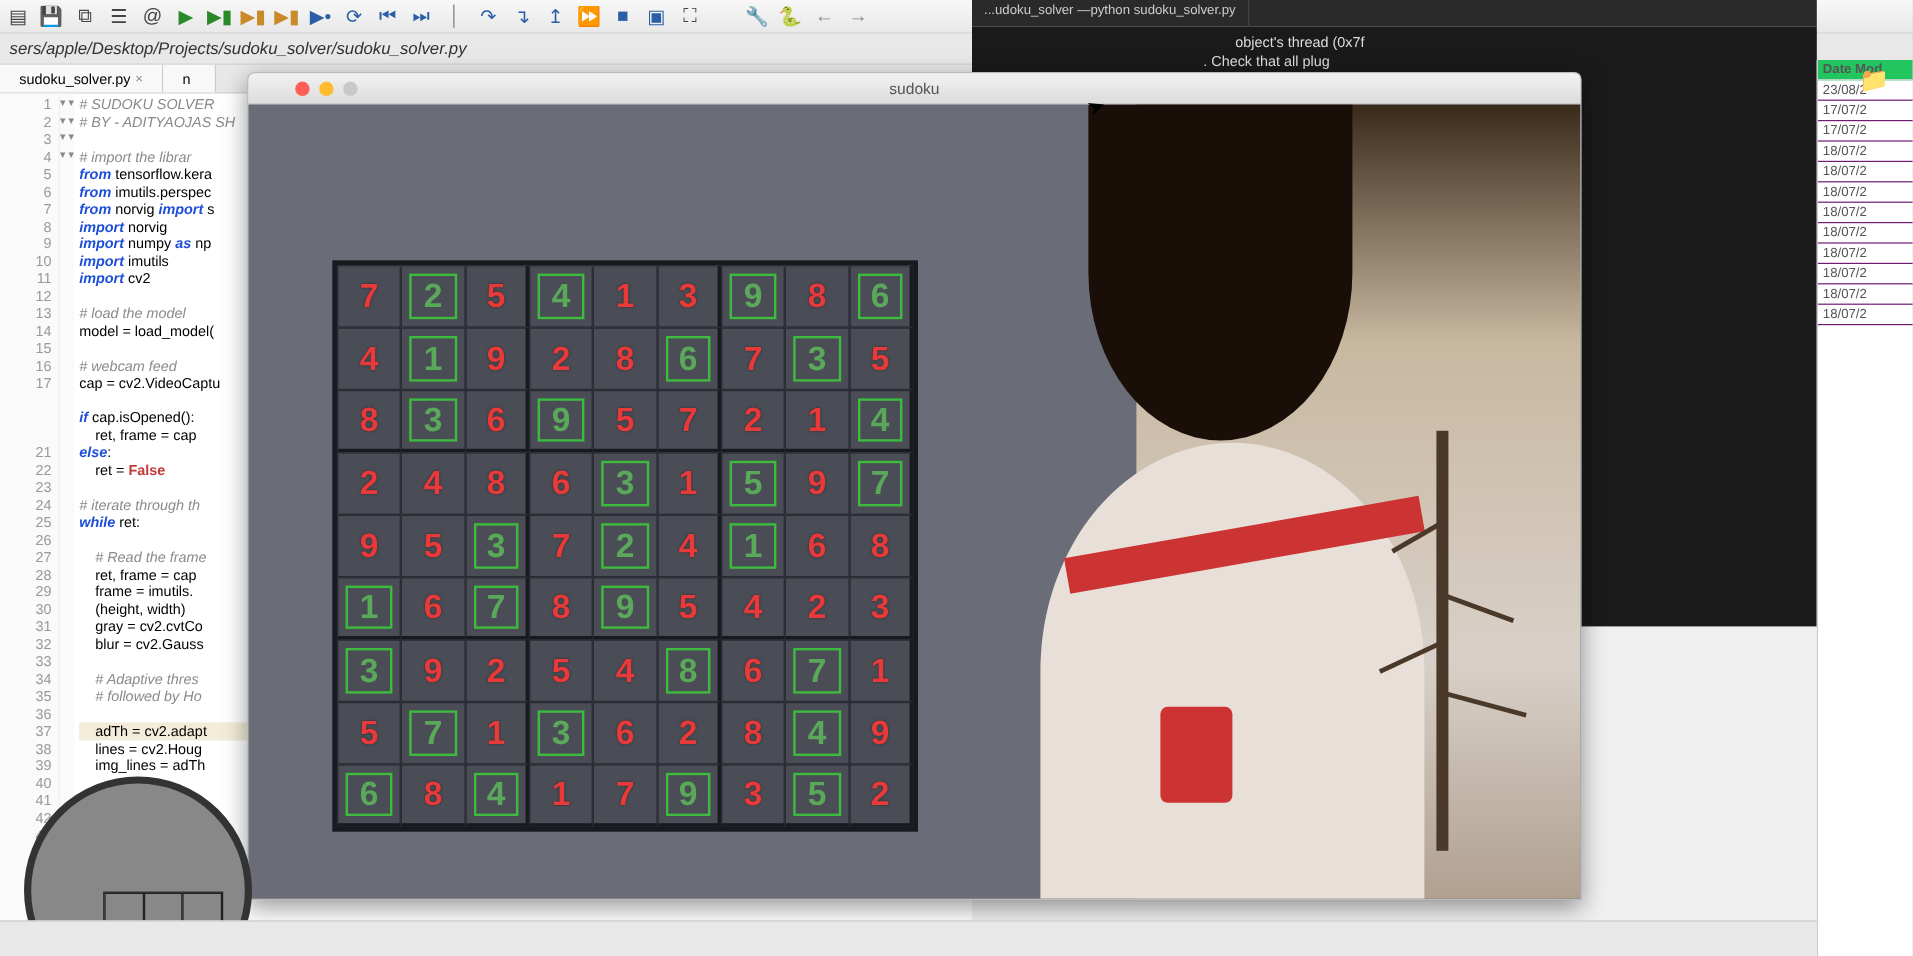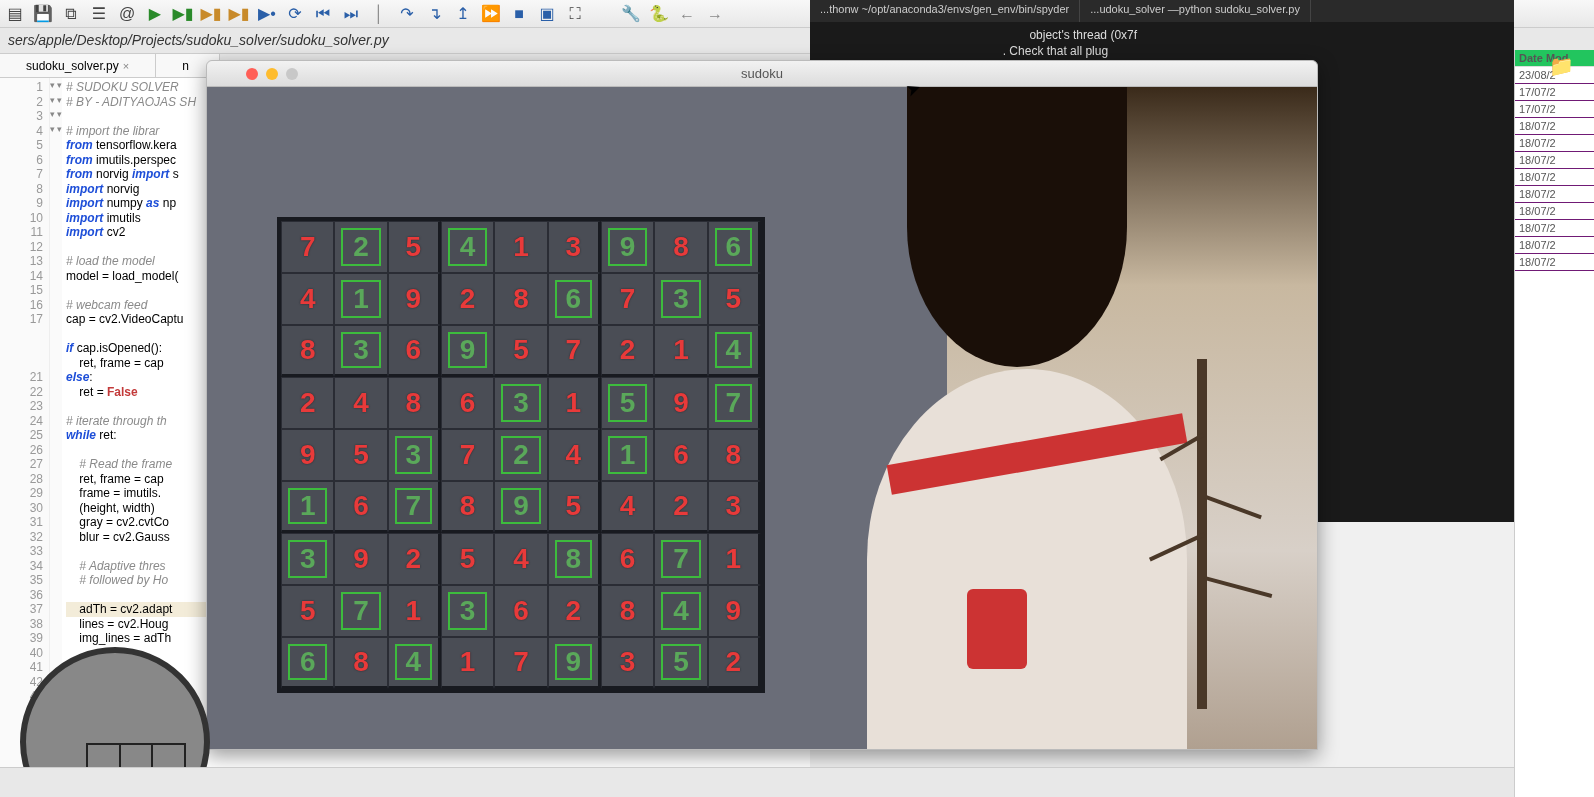--- a/index.html
+++ b/index.html
@@ -11,21 +11,21 @@
 .toolbar .tbtn.green { color: #2a8a2a; }
 .toolbar .tbtn.blue { color: #2a5fa8; }
 .toolbar .tbtn.orange { color: #c88a2a; }
 .toolbar .tbtn.gray { color: #888; }
 
 
 .pathbar { height: 26px; background: #e8e8e8; border-bottom: 1px solid #ccc; font-size: 14px; padding: 4px 8px; color: #333; font-style: italic; }
 
 
 .editor-tabs { height: 24px; background: #e8e8e8; display: flex; border-bottom: 1px solid #ccc; }
-.editor-tab { padding: 3px 26px; font-size: 12px; background: #f8f8f8; border-right: 1px solid #ccc; display: flex; align-items: center; gap: 4px; }
+.editor-tab { padding: 3px 16px; font-size: 12px; background: #f8f8f8; border-right: 1px solid #ccc; display: flex; align-items: center; gap: 4px; }
 .editor-tab .close { color: #888; font-size: 11px; cursor: pointer; }
 
 
 .code-area { position: absolute; top: 78px; left: 0; width: 810px; bottom: 30px; background: #fff; display: flex; font-family: "Menlo","Monaco",monospace; font-size: 12px; }
 .gutter { width: 50px; background: #fafafa; color: #999; text-align: right; padding: 2px 6px 2px 2px; line-height: 14.5px; white-space: pre; border-right: 1px solid #eee; }
 .foldcol { width: 12px; background: #fafafa; line-height: 14.5px; font-size: 9px; color: #888; }
 .code { flex: 1; padding: 2px 4px; line-height: 14.5px; white-space: pre; overflow: hidden; }
 .kw { color: #1d4ed8; font-weight: bold; font-style: italic; }
 .cmt { color: #8a8a8a; font-style: italic; }
 .val { color: #c33a3a; font-weight: bold; }
@@ -219,21 +219,20 @@
  
  
  
  
  
 </div>
   <div class="code" id="code"><div class="cmt"># SUDOKU SOLVER</div><div class="cmt"># BY - ADITYAOJAS SH</div><div class="">&nbsp;</div><div class="cmt"># import the librar</div><div class=""><span class="kw">from</span> tensorflow.kera</div><div class=""><span class="kw">from</span> imutils.perspec</div><div class=""><span class="kw">from</span> norvig <span class="kw">import</span> s</div><div class=""><span class="kw">import</span> norvig</div><div class=""><span class="kw">import</span> numpy <span class="kw">as</span> np</div><div class=""><span class="kw">import</span> imutils</div><div class=""><span class="kw">import</span> cv2</div><div class="">&nbsp;</div><div class="cmt"># load the model</div><div class="">model = load_model(</div><div class="">&nbsp;</div><div class="cmt"># webcam feed</div><div class="">cap = cv2.VideoCaptu</div><div class="">&nbsp;</div><div class=""><span class="kw">if</span> cap.isOpened():</div><div class="">    ret, frame = cap</div><div class=""><span class="kw">else</span>:</div><div class="">    ret = <span class="val">False</span></div><div class="">&nbsp;</div><div class="cmt"># iterate through th</div><div class=""><span class="kw">while</span> ret:</div><div class="">&nbsp;</div><div class="cmt">    # Read the frame</div><div class="">    ret, frame = cap</div><div class="">    frame = imutils.</div><div class="">    (height, width)</div><div class="">    gray = cv2.cvtCo</div><div class="">    blur = cv2.Gauss</div><div class="">&nbsp;</div><div class="cmt">    # Adaptive thres</div><div class="cmt">    # followed by Ho</div><div class="">&nbsp;</div><div class="hl">    adTh = cv2.adapt</div><div class="">    lines = cv2.Houg</div><div class="">    img_lines = adTh</div><div class="">&nbsp;</div><div class="cmt">    # there might be</div><div class="cmt">    # in the frame.</div><div class="">    <span class="kw">try</span>:</div><div class="">             y1,</div><div class="">&nbsp;</div><div class="">&nbsp;</div></div>
 </div>
 
 <div class="console-tabs" id="console-tabs">
-    <div class="console-tab">...thonw ~/opt/anaconda3/envs/gen_env/bin/spyder</div>
     <div class="console-tab">...udoku_solver —python sudoku_solver.py</div>
   </div>
 
 <div class="console" id="console" style="top:22px;height:500px;">
     <div class="ln"></div>
     <div class="ln">                                                                object's thread (0x7f</div>
     <div class="ln"></div>
     <div class="ln"></div>
     <div class="ln">                                                        . Check that all plug</div>
     <div class="ln">                                                        LIBRARIES=1 and check</div>

